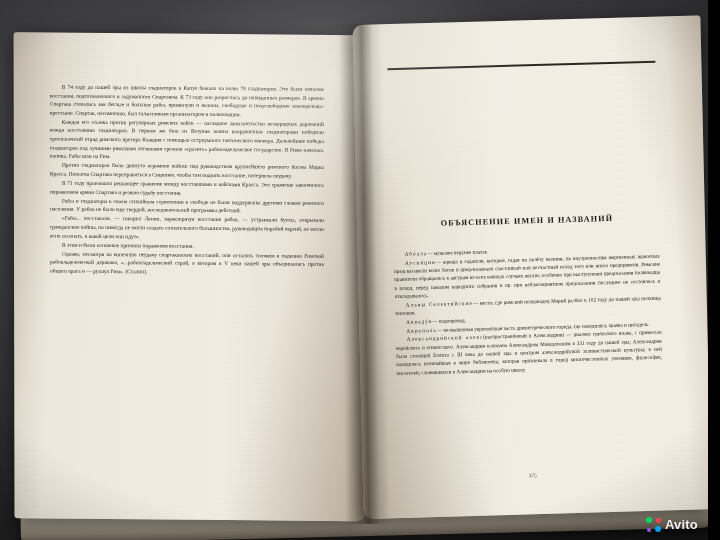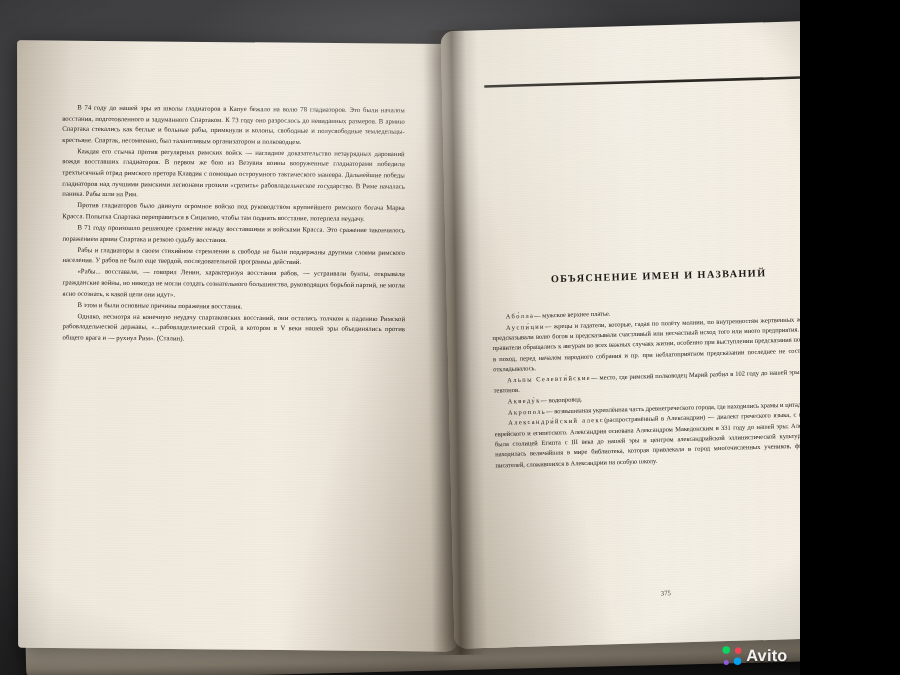--- a/index.html
+++ b/index.html
@@ -8,21 +8,21 @@
     background: #000;
   }
   body {
     width: 720px;
     height: 540px;
     overflow: hidden;
     font-family: "Liberation Serif", serif;
   }
   #photo {
     position: relative;
-    width: 640px;
+    width: 708px;
     height: 540px;
     background: #0f766e;
     overflow: hidden;
   }
   
   .backdrop {
     position: absolute;
     inset: 0;
     background:
       radial-gradient(ellipse 900px 560px at 52% 48%, #5b5b5d 0%, #3a3a3c 45%, #19191b 100%);

